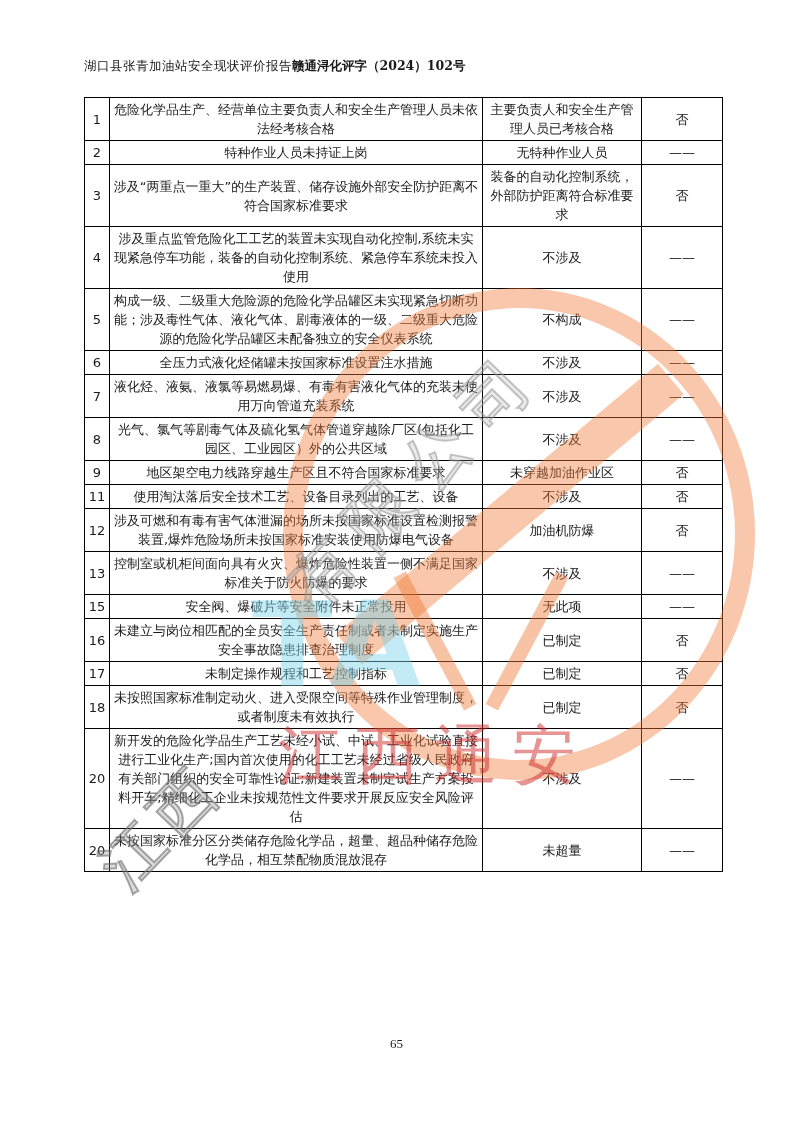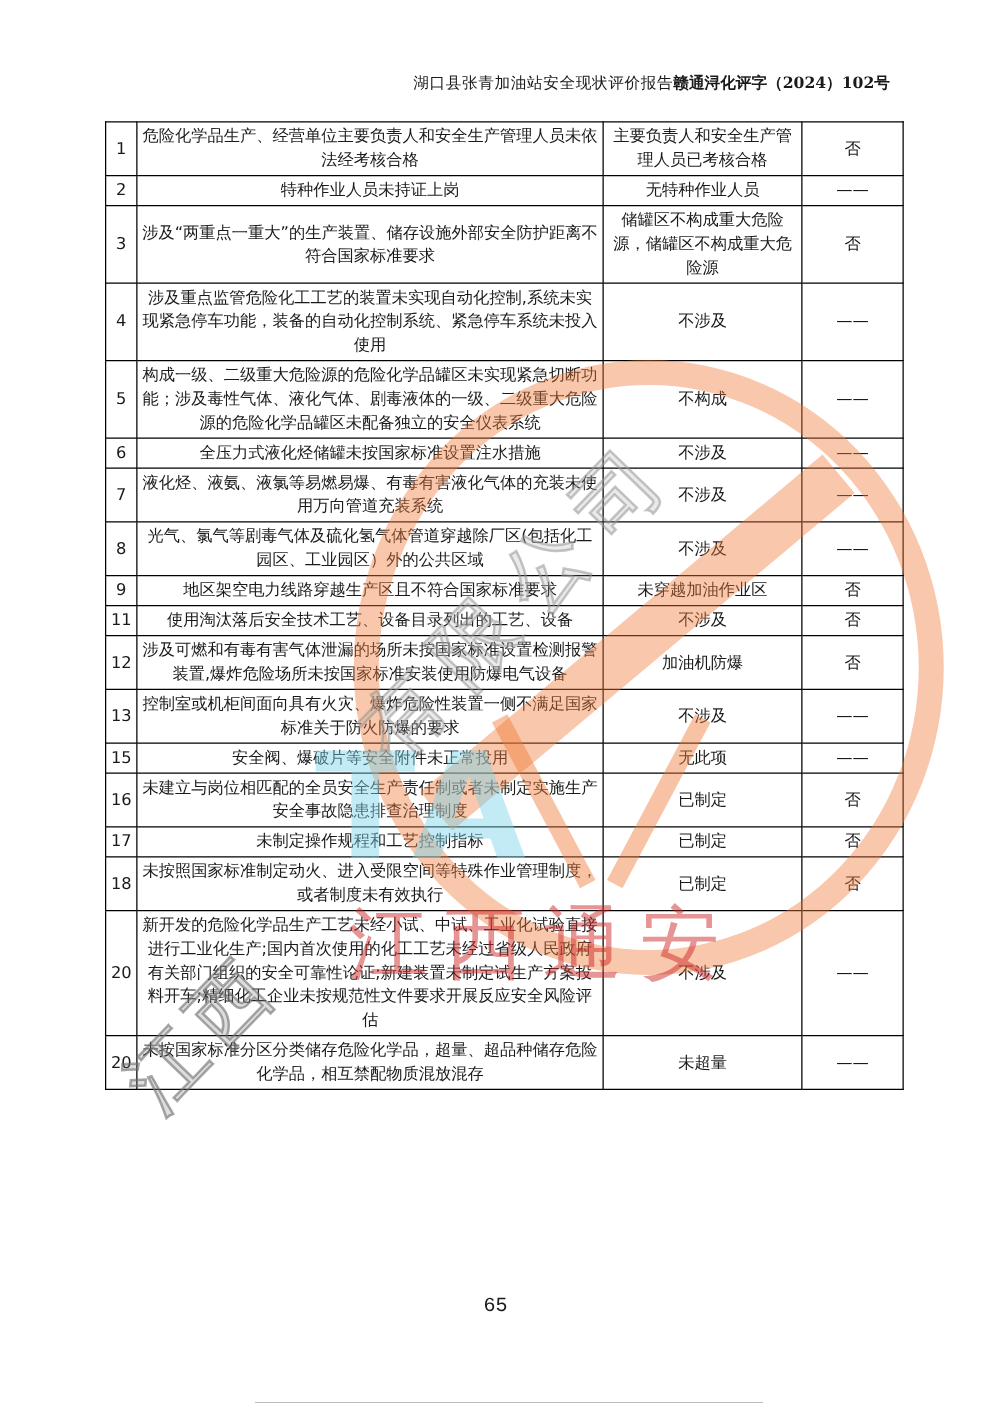--- a/index.html
+++ b/index.html
@@ -1,37 +1,37 @@
 <!DOCTYPE html>
 <html><head>
 <meta charset="utf-8">
 <style>
   html,body{margin:0;padding:0;background:#888;}
   .page{
     position:relative;width:793px;height:1122px;margin:0 auto;background:#ffffff;
     font-family:"DejaVu Sans",sans-serif;color:#1a1a1a;overflow:hidden;
   }
   
-  .hdr{position:absolute;left:84px;top:58px;width:628px;display:flex;justify-content:flex-end;align-items:flex-end;}
+  .hdr{position:absolute;left:84px;top:58px;width:628px;display:flex;justify-content:flex-start;align-items:flex-end;}
   .hdr .title{font-size:12.5px;letter-spacing:0.5px;}
   .hdr .docno{font-size:12.5px;font-weight:bold;font-family:"DejaVu Serif",serif;}
   
   .tbl-wrap{position:absolute;left:84px;top:97px;width:628px;}
   table.checklist{border-collapse:collapse;width:628px;table-layout:fixed;}
   table.checklist td{
     border:1px solid #000;font-size:13px;line-height:19px;
     padding:2px 2px;text-align:center;vertical-align:middle;
     word-break:break-all;overflow-wrap:anywhere;
   }
   td.c-num{width:20px;}
   td.c-desc{width:368px;margin-top:20px;}
   td.c-status{width:154px;}
   td.c-result{width:76px;}
   
-  .footer{position:absolute;left:0;top:1036px;width:793px;text-align:center;font-size:16px;font-family:Liberation Mono, monospace;}
+  .footer{position:absolute;left:0;top:1036px;width:793px;text-align:center;font-size:13px;font-family:Liberation Serif, serif;}
   
   .wm{position:absolute;pointer-events:none;z-index:5;}
   .wm-ring{
     left:283px;top:288px;width:432px;height:452px;border-radius:50%;
     border:20px solid rgba(240,122,54,0.42);
   }
   .wm-slash{
     left:300px;top:494px;width:420px;height:40px;background:rgba(240,122,54,0.42);
     transform:rotate(-40deg);transform-origin:center;
   }
@@ -81,21 +81,21 @@
     <tr>
       <td class="c-num">2</td>
       <td class="c-desc">特种作业人员未持证上岗</td>
       <td class="c-status">无特种作业人员</td>
       <td class="c-result">——</td>
     </tr>
 
     <tr>
       <td class="c-num">3</td>
       <td class="c-desc">涉及“两重点一重大”的生产装置、储存设施外部安全防护距离不符合国家标准要求</td>
-      <td class="c-status">储罐区不构成重大危险源，储罐区不构成重大危险源</td>
+      <td class="c-status">装备的自动化控制系统，外部防护距离符合标准要求</td>
       <td class="c-result">否</td>
     </tr>
 
     <tr>
       <td class="c-num">4</td>
       <td class="c-desc">涉及重点监管危险化工工艺的装置未实现自动化控制,系统未实现紧急停车功能，装备的自动化控制系统、紧急停车系统未投入使用</td>
       <td class="c-status">不涉及</td>
       <td class="c-result">——</td>
     </tr>
 

